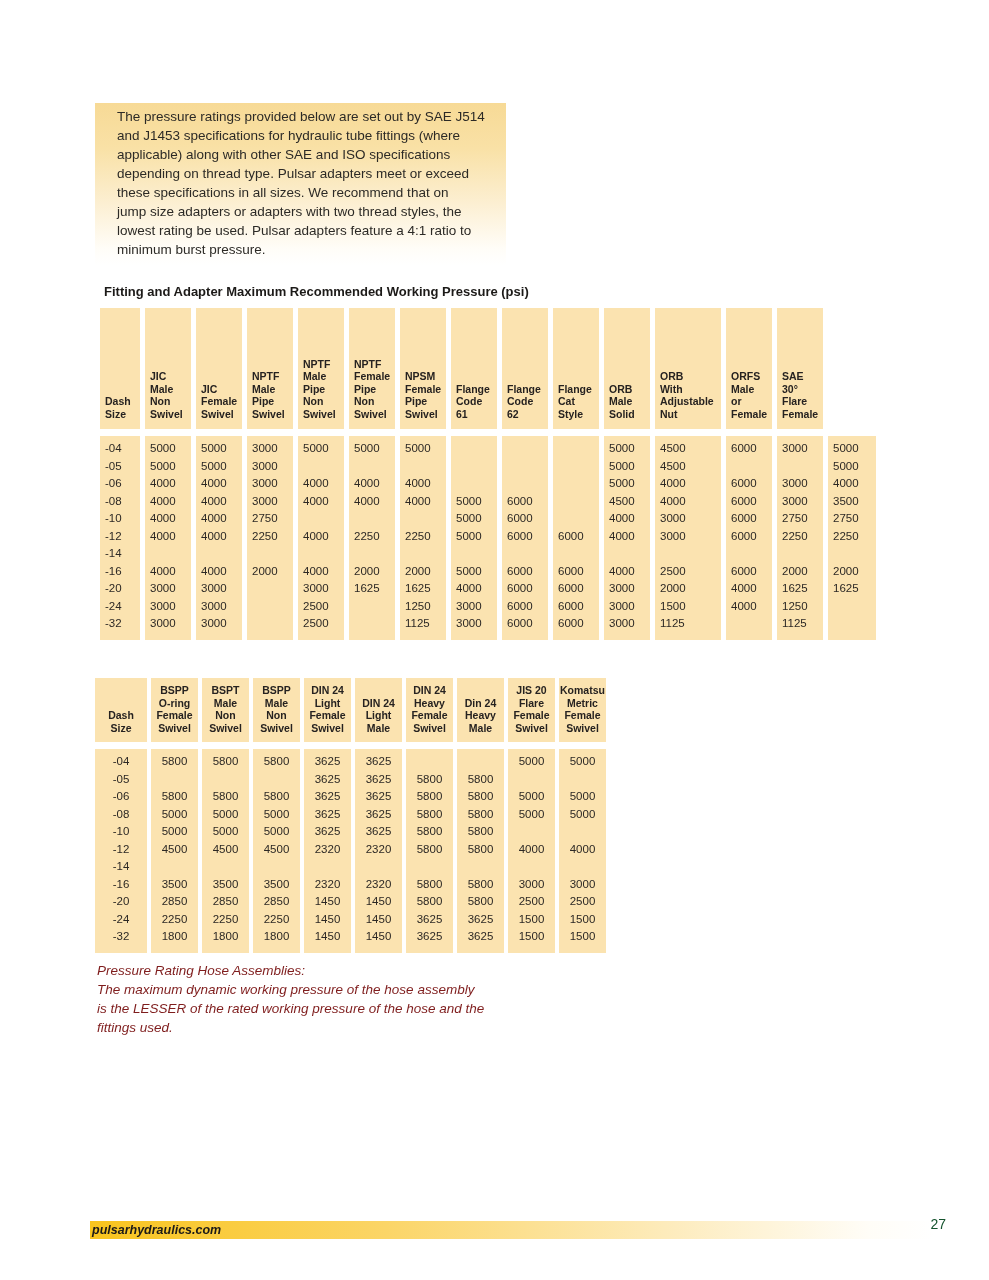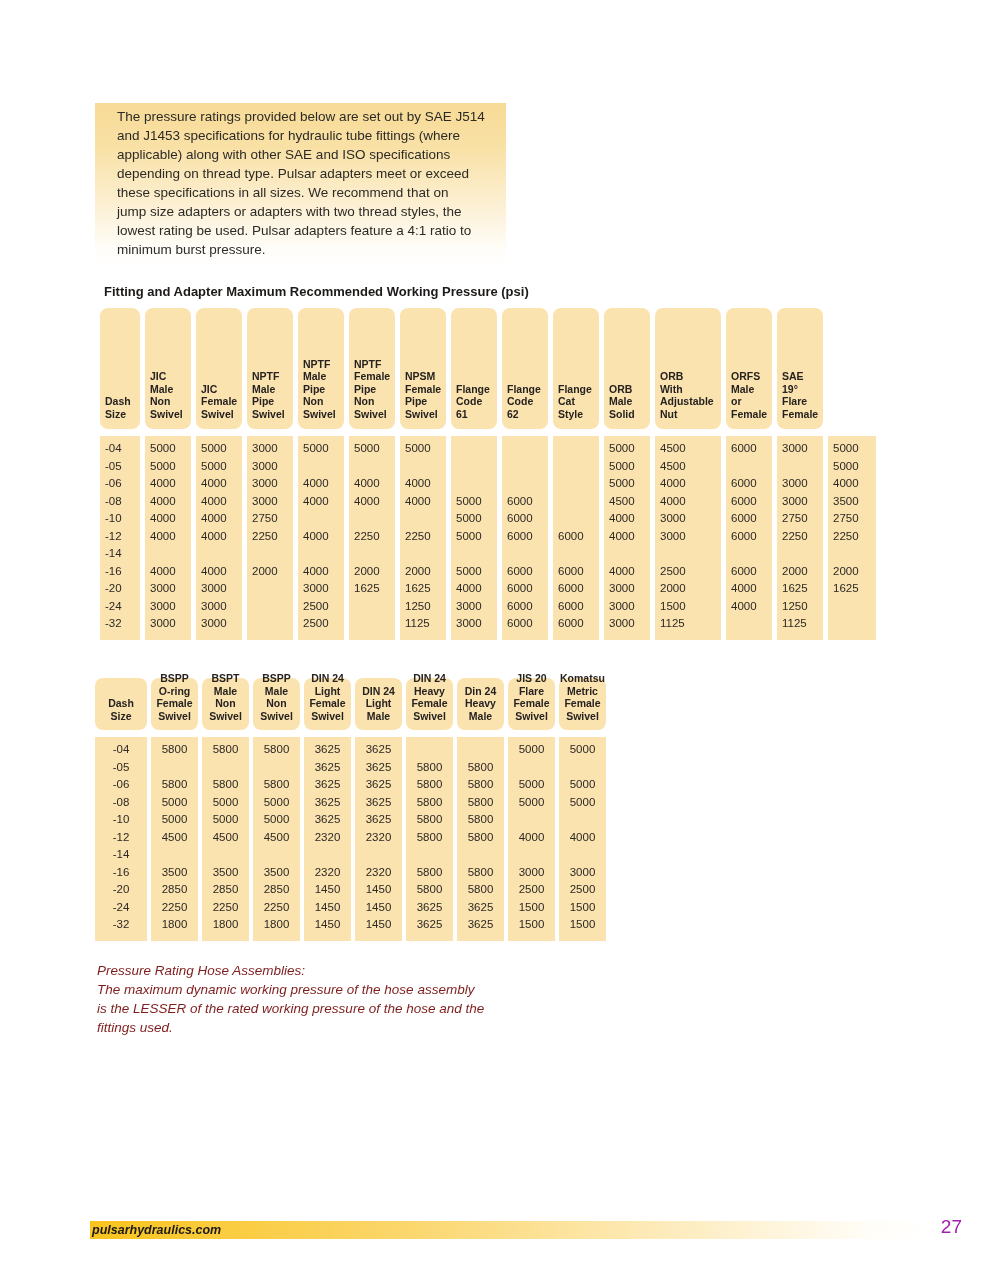--- a/index.html
+++ b/index.html
@@ -47,24 +47,24 @@
   }
   .t2 .thead, .t2 .tbody {
     grid-template-columns:52px repeat(9,47px);
     column-gap:4px;
   }
   .tbody { margin-top:7px; }
   .th {
     background:#FBE3B0;
     display:flex; align-items:flex-end;
     font-weight:bold; font-size:10.5px; line-height:12.5px;
-    white-space:pre-line; color:#262220;border-radius:8px;
+    white-space:pre-line; color:#262220;
   }
   .t1 .th { height:121px; padding:0 2px 9px 5px; }
-  .t2 .th { height:52px; padding:0 1px 8px 1px; justify-content:center; text-align:center; }
+  .t2 .th { height:64px; padding:0 1px 8px 1px; justify-content:center; text-align:center; }
   .tcol { background:#FBE3B0; padding:4px 0 7px 0; }
   .tcell { height:17.5px; line-height:17.5px; font-size:11.5px; color:#2c2824; }
   .t1 .tcell { text-align:left; padding-left:5px; }
   .t2 .tcell { text-align:center; }
   
   .footnote {
     position:absolute; left:97px; top:961px;
     font-style:italic; font-size:13.5px; line-height:19px; color:#7f1d1d;
     white-space:pre-line;
   }
@@ -72,22 +72,22 @@
   .footer-bar {
     position:absolute; left:90px; top:1221px; width:845px; height:18px;
     background:linear-gradient(90deg,#F9C41D 0%,#FBD567 35%,#FDEBBB 68%,#FFFDF7 92%,#ffffff 100%);
     display:flex; align-items:center;
   }
   .footer-bar a {
     font-weight:bold; font-style:italic; font-size:12.5px;
     color:#1c1a18; text-decoration:none; padding-left:2px;
   }
   .page-number {
-    position:absolute; right:27px; top:1216px;
-    font-size:19px; color:#a21caf;
+    position:absolute; right:43px; top:1216px;
+    font-size:14px; color:#14532d;
     font-stretch:condensed;
   }
 </style>
 </head>
 <body>
 
 <div class="page">
 
 
   <div class="intro">The pressure ratings provided below are set out by SAE J514
@@ -144,21 +144,21 @@
 Solid</div>
         <div class="th">ORB
 With
 Adjustable
 Nut</div>
         <div class="th">ORFS
 Male
 or
 Female</div>
         <div class="th">SAE
-19°
+30°
 Flare
 Female</div>
       </div>
     <div class="tbody">
         <div class="tcol">
           <div class="tcell">-04</div>
           <div class="tcell">-05</div>
           <div class="tcell">-06</div>
           <div class="tcell">-08</div>
           <div class="tcell">-10</div>

